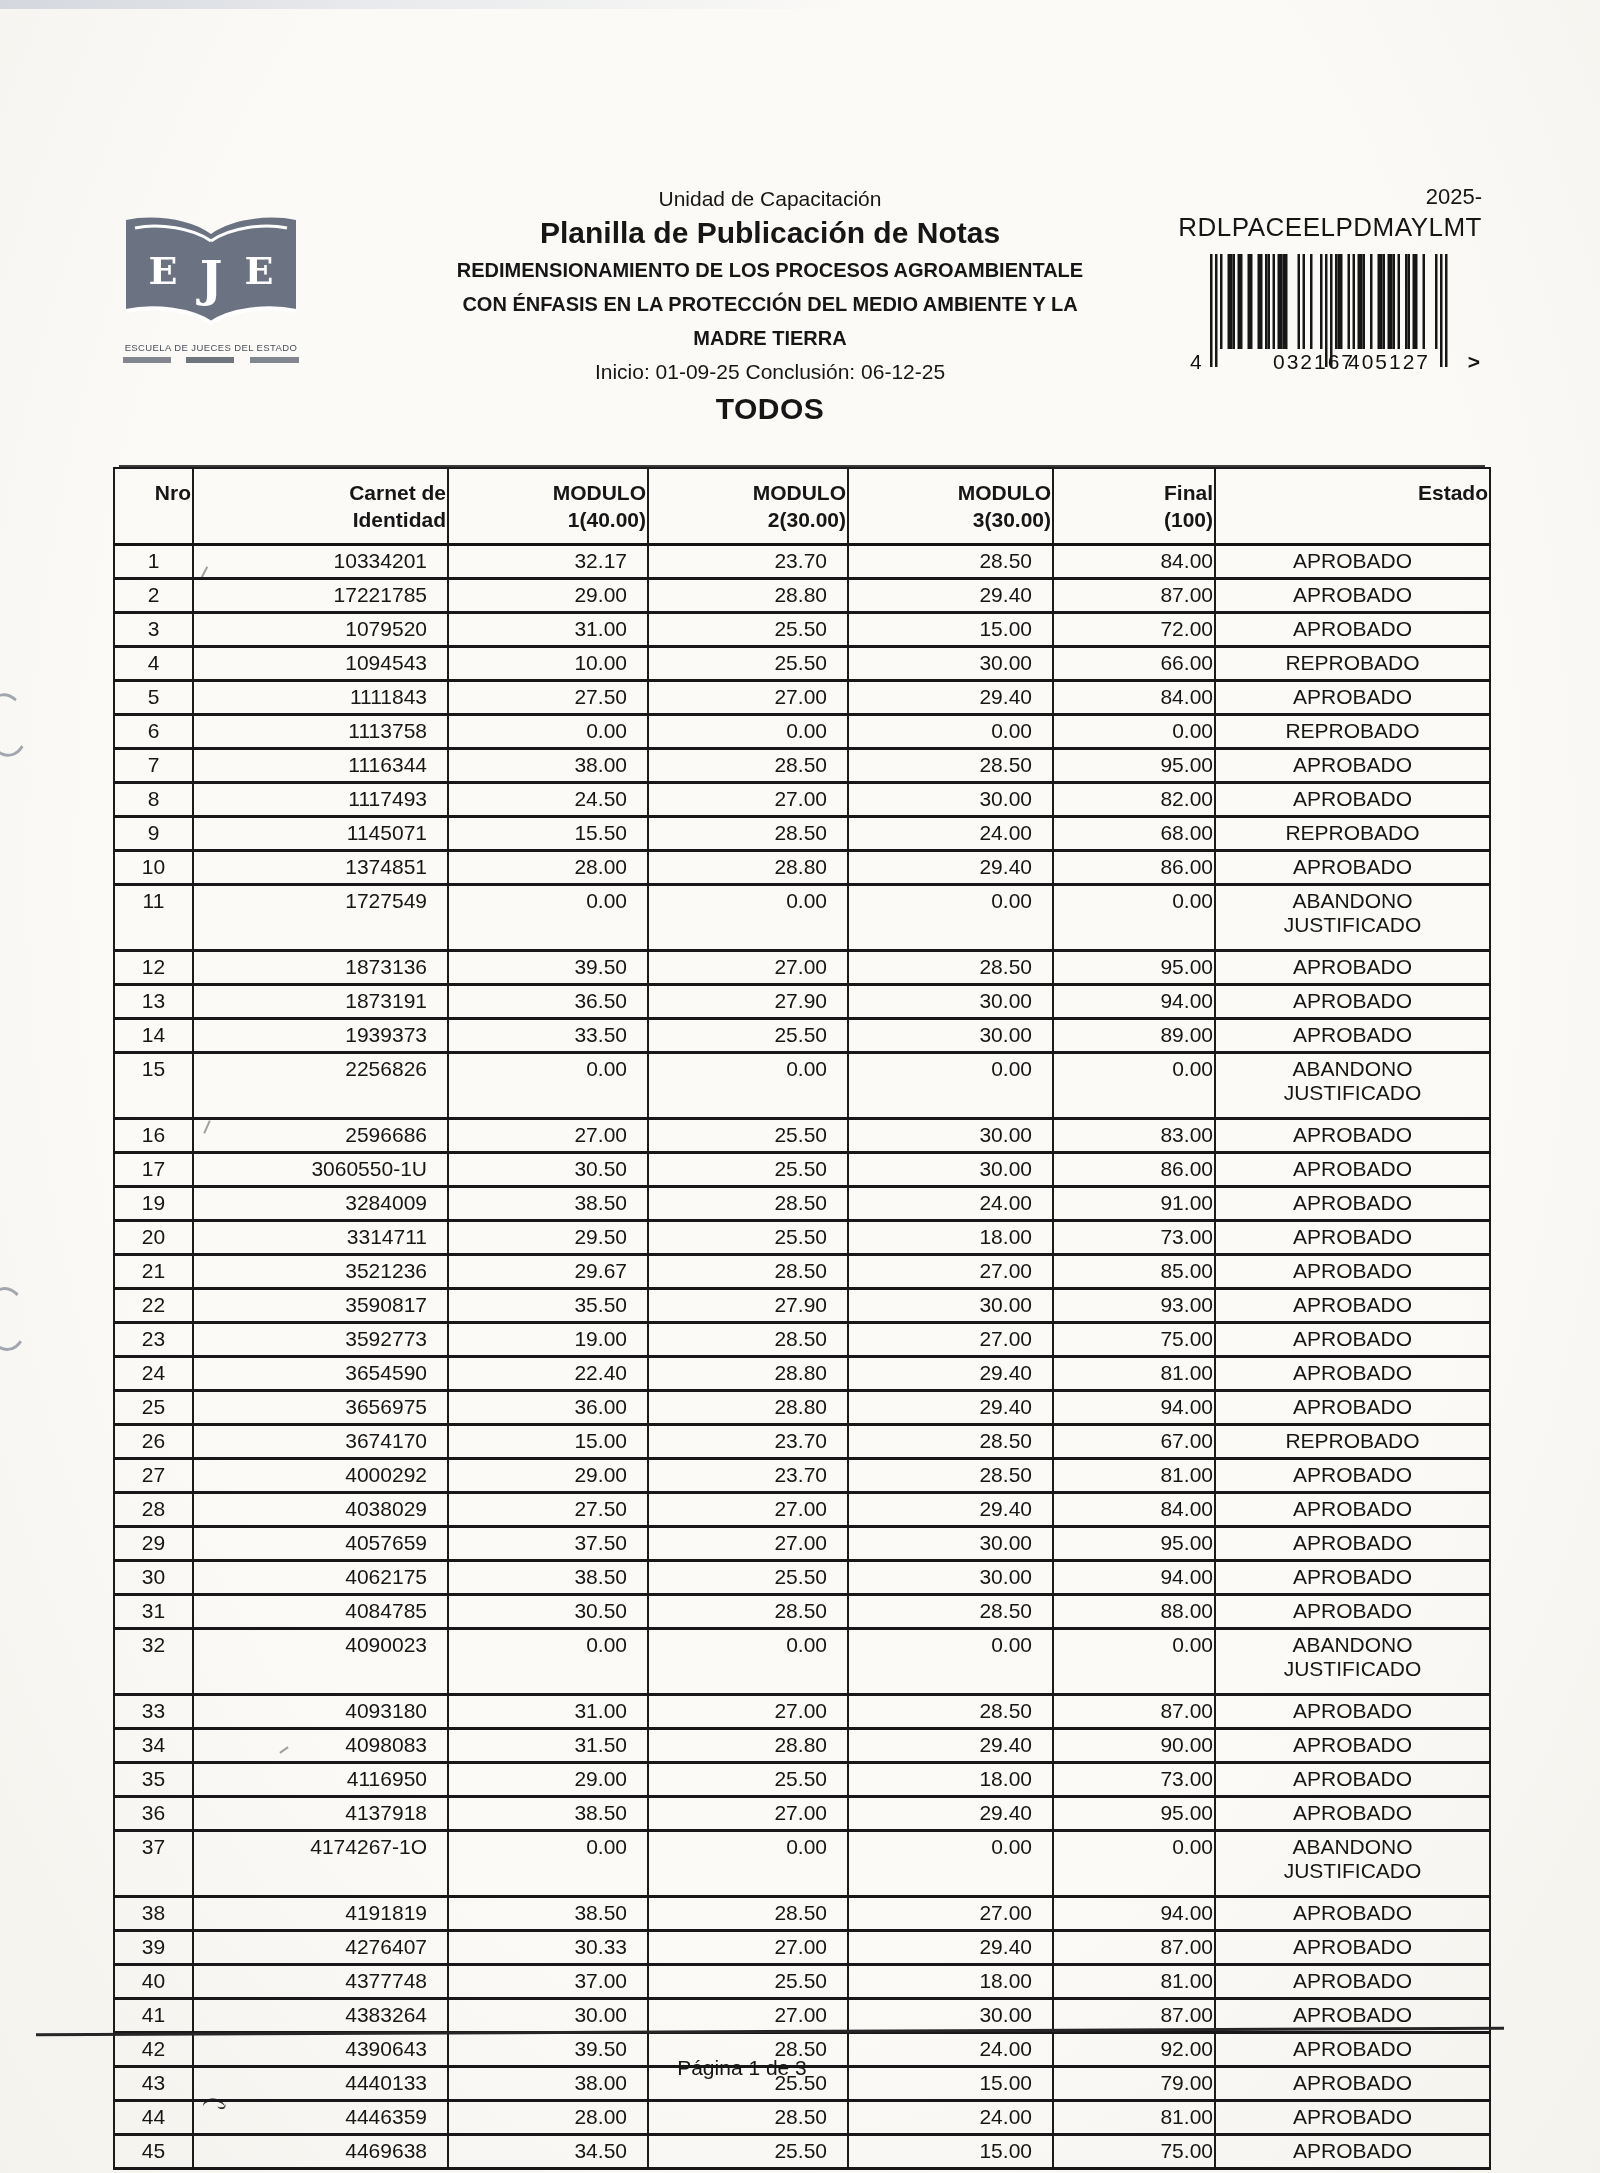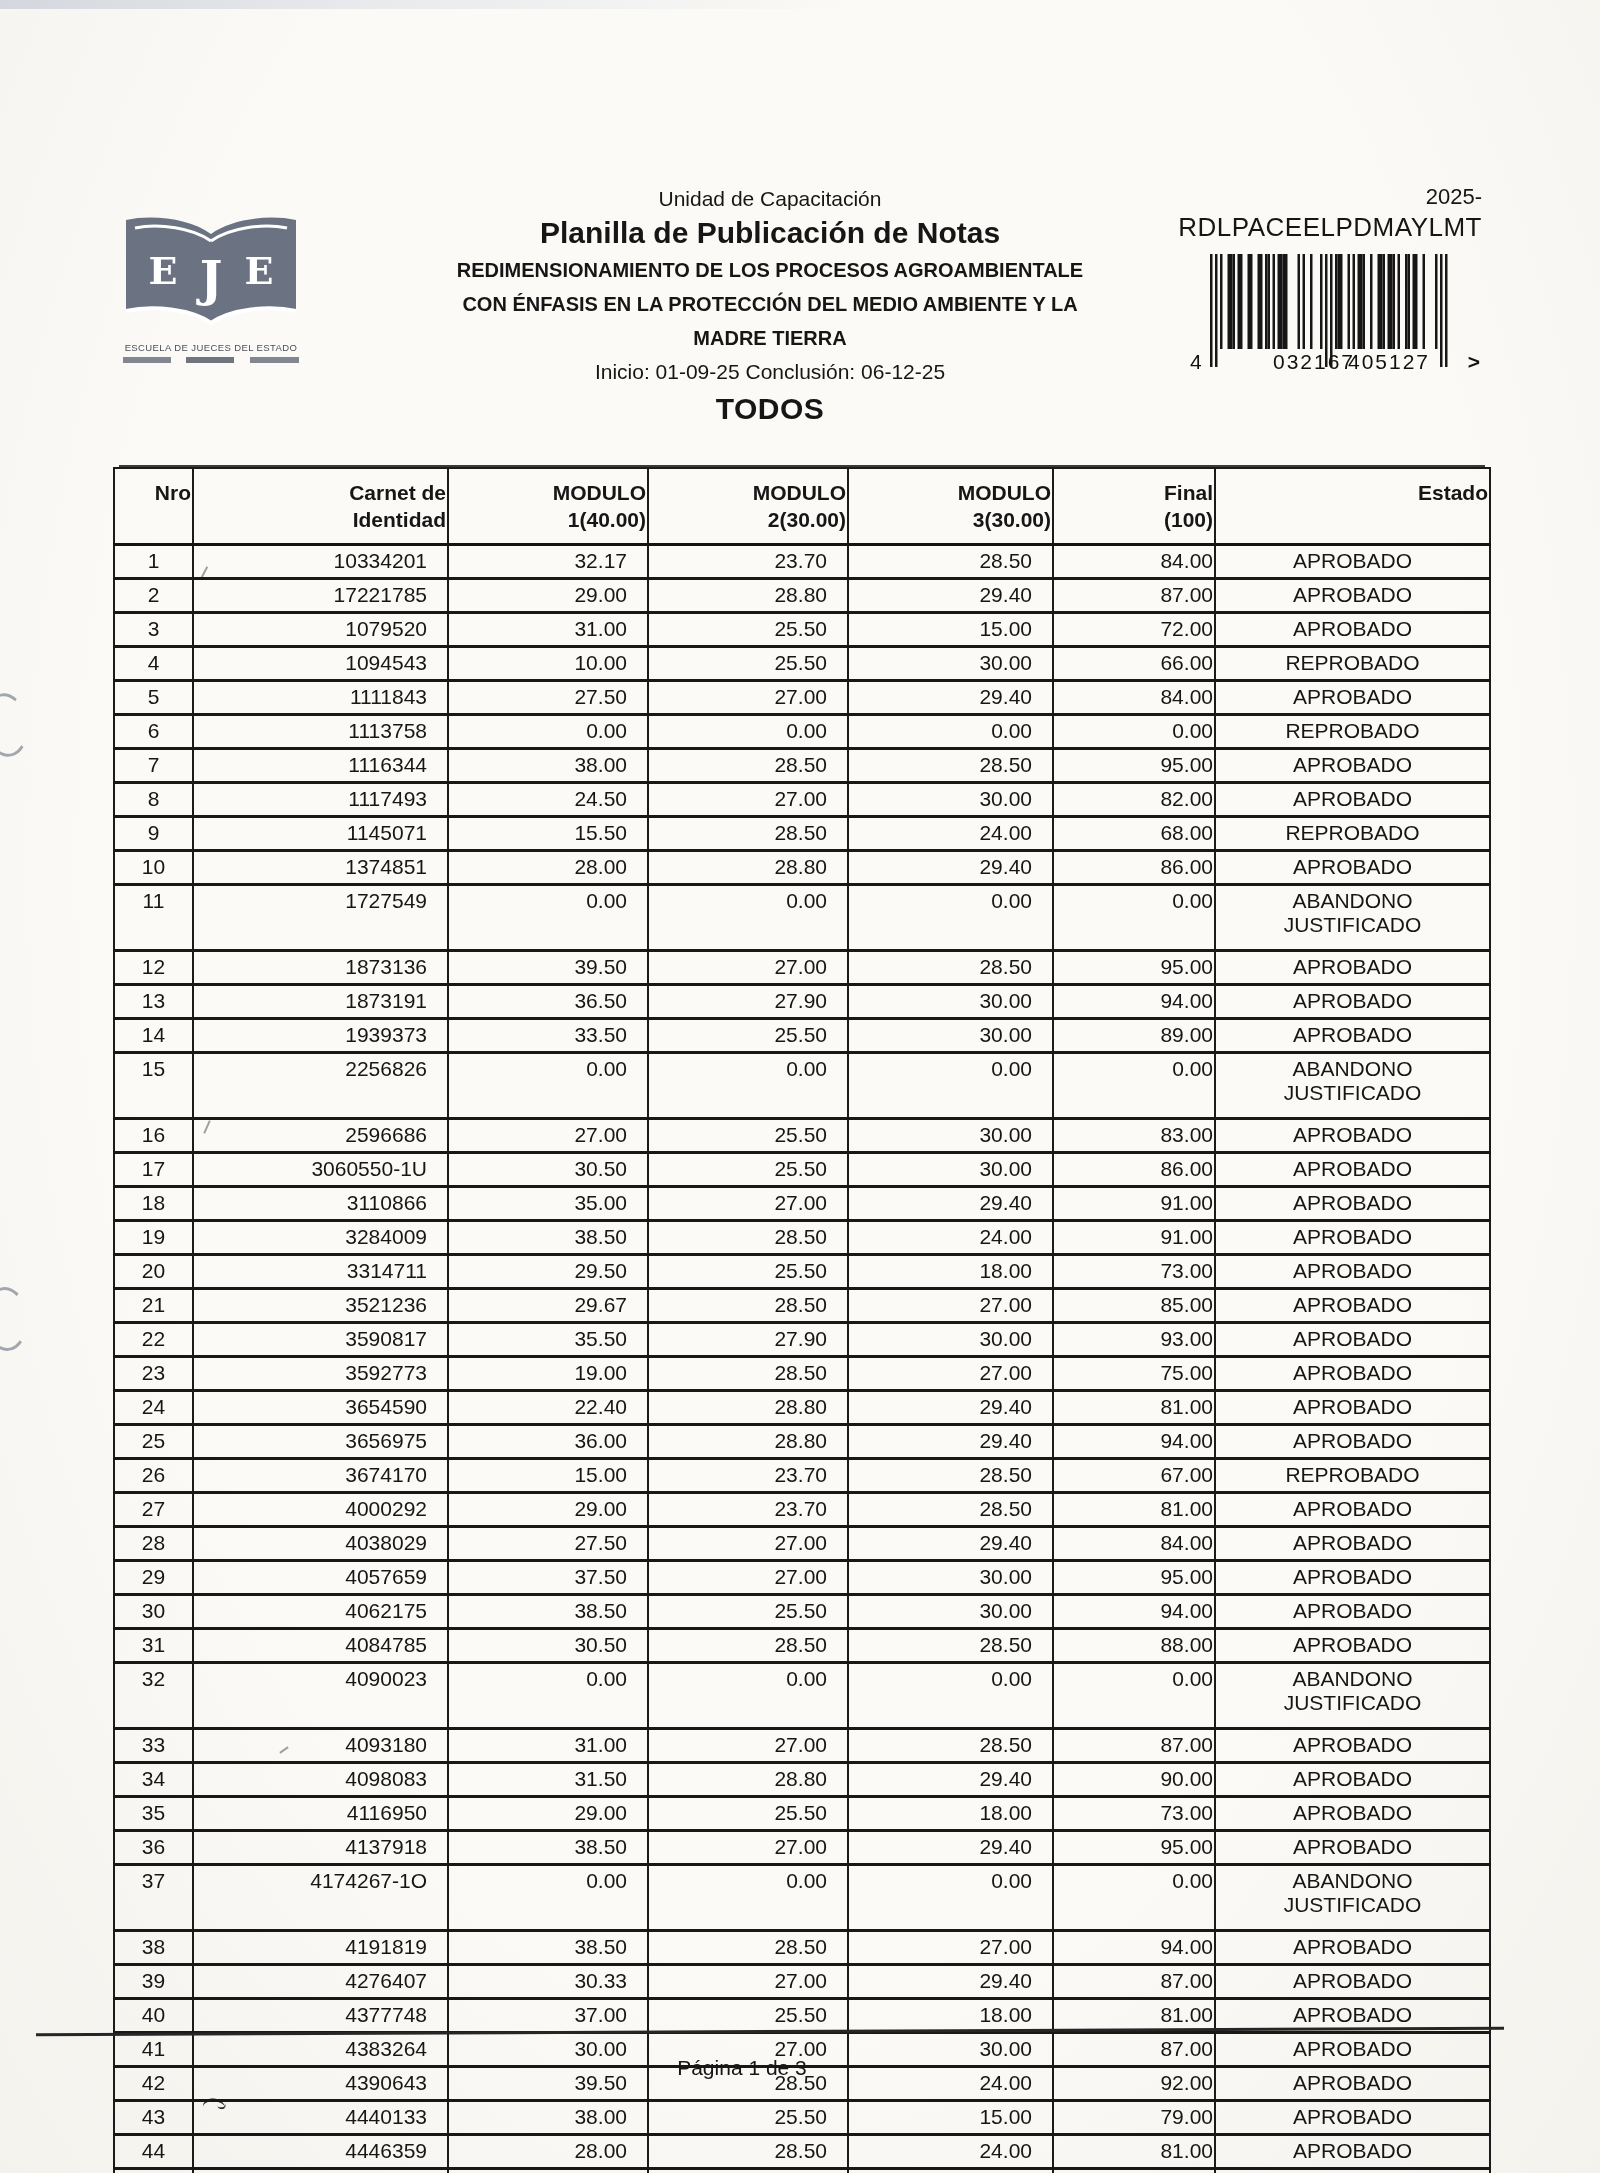--- a/index.html
+++ b/index.html
@@ -371,29 +371,20 @@
         <tr>
           <td class="c-nro">17</td>
           <td class="c-ci">3060550-1U</td>
           <td class="c-m1">30.50</td>
           <td class="c-m2">25.50</td>
           <td class="c-m3">30.00</td>
           <td class="c-fin">86.00</td>
           <td class="c-est">APROBADO</td>
         </tr>
         <tr>
-          <td class="c-nro">18</td>
-          <td class="c-ci">3110866</td>
-          <td class="c-m1">35.00</td>
-          <td class="c-m2">27.00</td>
-          <td class="c-m3">29.40</td>
-          <td class="c-fin">91.00</td>
-          <td class="c-est">APROBADO</td>
-        </tr>
-        <tr>
           <td class="c-nro">19</td>
           <td class="c-ci">3284009</td>
           <td class="c-m1">38.50</td>
           <td class="c-m2">28.50</td>
           <td class="c-m3">24.00</td>
           <td class="c-fin">91.00</td>
           <td class="c-est">APROBADO</td>
         </tr>
         <tr>
           <td class="c-nro">20</td>

